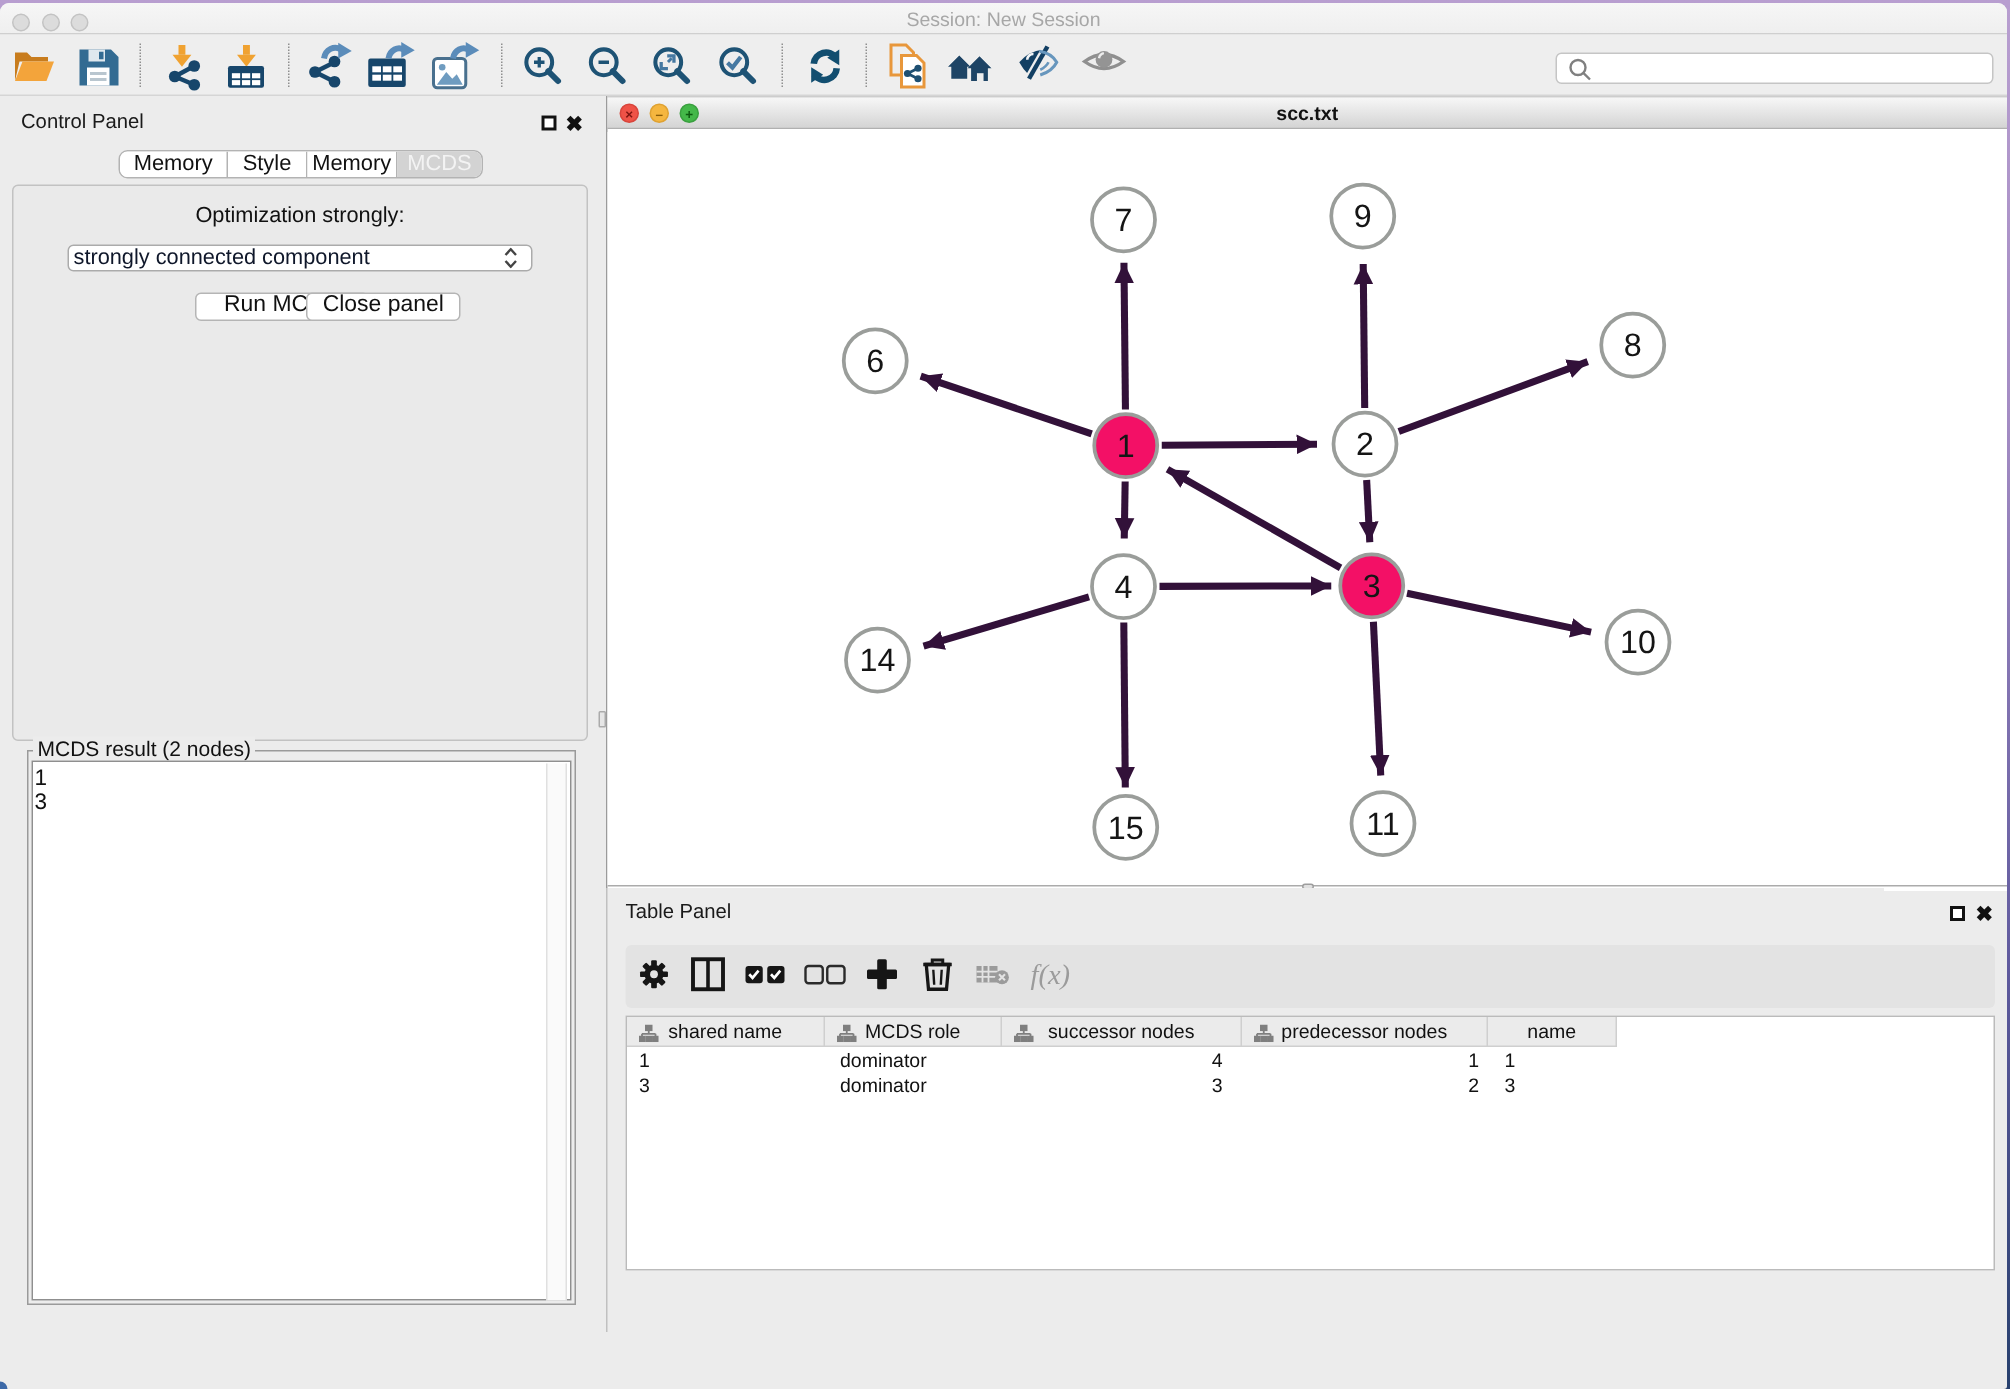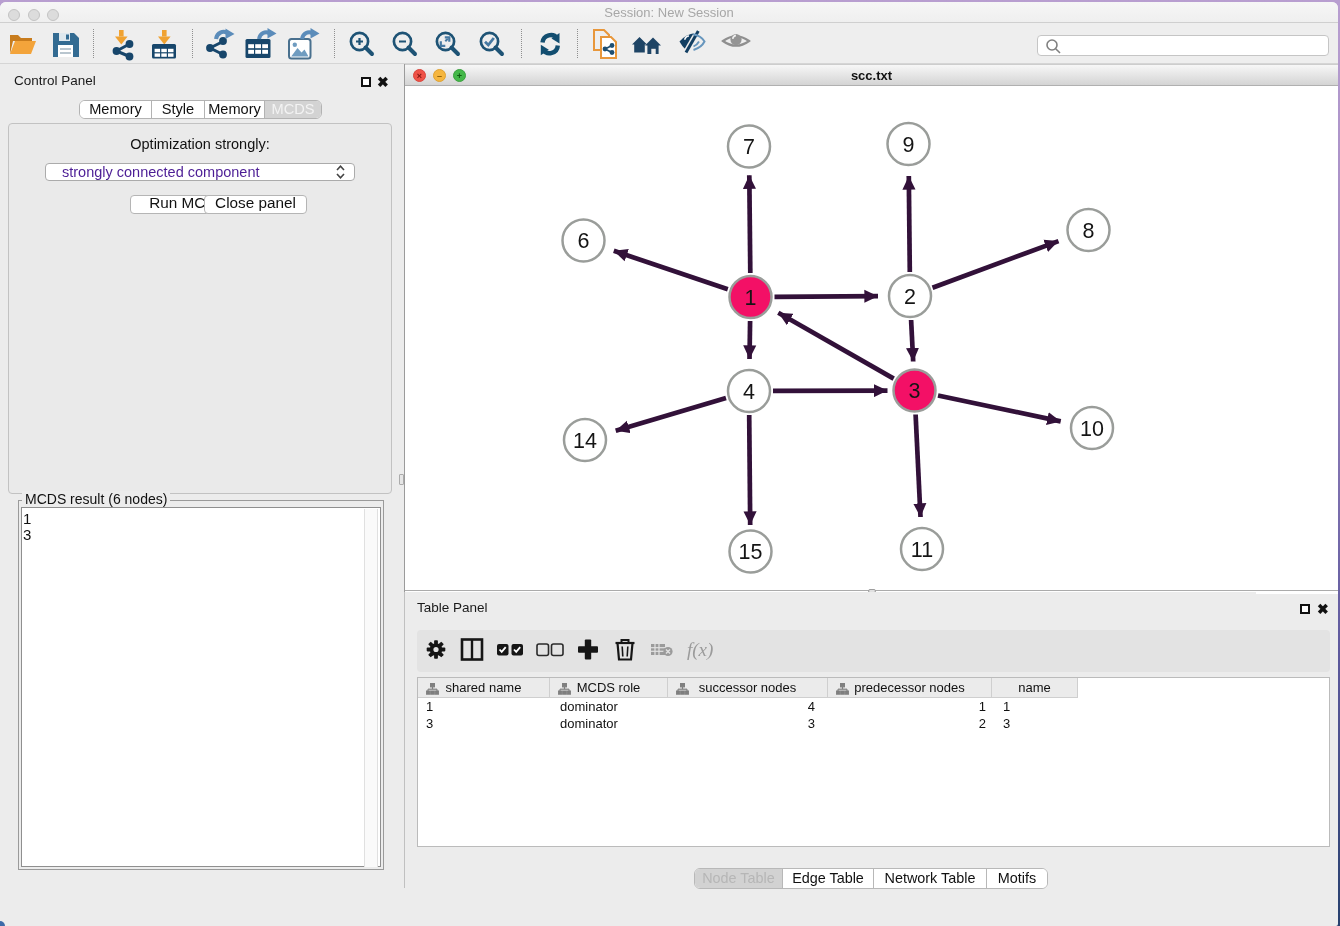--- a/index.html
+++ b/index.html
@@ -30,22 +30,22 @@
 .tabstrip { position:absolute; display:flex; border:1px solid #b3b3b3; border-radius:6px;
   overflow:hidden; background:#fff; }
 .tabstrip .tab { padding-bottom:2px; font-size:14.6px; color:#111; text-align:center; background:#fff;
   border-right:1px solid #b3b3b3; display:flex; align-items:center; justify-content:center; }
 .tabstrip .tab:last-child { border-right:none; }
 .tabstrip .tab.sel-gray { background:#d3d3d3; color:#f3f3f3; }
 #cp-content { position:absolute; left:8px; top:57px; width:384px; height:371px;
   background:#eaeaea; border:1px solid #c2c2c2; border-radius:4px; }
 #opt-label { position:absolute; top:12px; width:100%; text-align:center; font-size:14.5px; color:#111; }
 #selbox { position:absolute; left:36px; top:39px; width:310px; height:18px; background:#fff;
-  border:1px solid #ababab; border-radius:4px; font-size:14.5px; color:#4c1d95; line-height:16px;
-  padding-left:16px; }
+  border:1px solid #ababab; border-radius:4px; font-size:14.5px; color:#0f172a; line-height:16px;
+  padding-left:3px; }
 .btn { position:absolute; top:71px; height:19px; background:#fff; border:1px solid #b5b5b5;
   border-radius:4px; font-size:15.3px; color:#111; text-align:center; line-height:14.5px; }
 #fieldset { position:absolute; left:18px; top:434px; width:366px; height:370px;
   border:1px solid #9a9a9a; }
 #fieldset-title { position:absolute; left:3px; top:-10px; background:#ececec; padding:0 3px;
   font-size:14px; color:#111; }
 #listbox { position:absolute; left:2px; top:6px; width:360px; height:360px; background:#fff;
   border:1px solid #8f8f8f; font-size:15px; color:#111; }
 #listbox .sb { position:absolute; right:2px; top:1px; width:14px; height:358px;
   background:#fafafa; border-left:1px solid #e0e0e0; border-right:1px solid #e0e0e0; }
@@ -268,21 +268,21 @@
       <div id="selbox">strongly connected component
         <svg width="11" height="14" style="position:absolute;right:8px;top:1px;">
           <path d="M2 5 L5.5 1.2 L9 5" fill="none" stroke="#444" stroke-width="1.6"></path>
           <path d="M2 9 L5.5 12.8 L9 9" fill="none" stroke="#444" stroke-width="1.6"></path>
         </svg>
       </div>
       <div class="btn" style="left:85px;width:116px;margin-left:36px;">Run MCDS</div>
       <div class="btn" style="left:195px;width:103px;">Close panel</div>
     </div>
     <div id="fieldset">
-      <div id="fieldset-title">MCDS result (6 nodes)</div>
+      <div id="fieldset-title">MCDS result (2 nodes)</div>
       <div id="listbox">
         <div style="position:absolute;left:1px;top:2px;">1</div>
         <div style="position:absolute;left:1px;top:18px;">3</div>
         <div class="sb"></div>
       </div>
     </div>
   </div>
 
   <div id="netwin">
     <div id="nw-title">
@@ -462,22 +462,16 @@
       <div class="trow" style="left:142px;top:20px;">dominator</div>
       <div class="trow" style="left:250px;top:20px;width:147px;text-align:right;">4</div>
       <div class="trow" style="left:410px;top:20px;width:158px;text-align:right;">1</div>
       <div class="trow" style="left:585px;top:20px;">1</div>
       <div class="trow" style="left:8px;top:37px;">3</div>
       <div class="trow" style="left:142px;top:37px;">dominator</div>
       <div class="trow" style="left:250px;top:37px;width:147px;text-align:right;">3</div>
       <div class="trow" style="left:410px;top:37px;width:158px;text-align:right;">2</div>
       <div class="trow" style="left:585px;top:37px;">3</div>
     </div>
-    <div id="bottom-tabs">
-      <div class="tab sel" style="width:88px;">Node Table</div>
-      <div class="tab" style="width:91px;">Edge Table</div>
-      <div class="tab" style="width:113px;">Network Table</div>
-      <div class="tab" style="width:60px;">Motifs</div>
-    </div>
   </div>
 
 </div>
 <div style="position:absolute;left:0;top:921px;width:5px;height:5px;background:#3d6aa8;border-top-right-radius:5px;"></div>
 
 </body></html>

